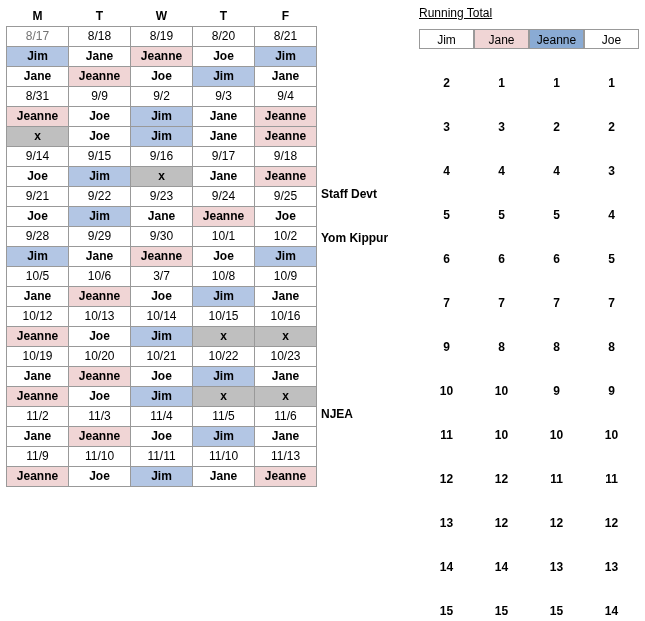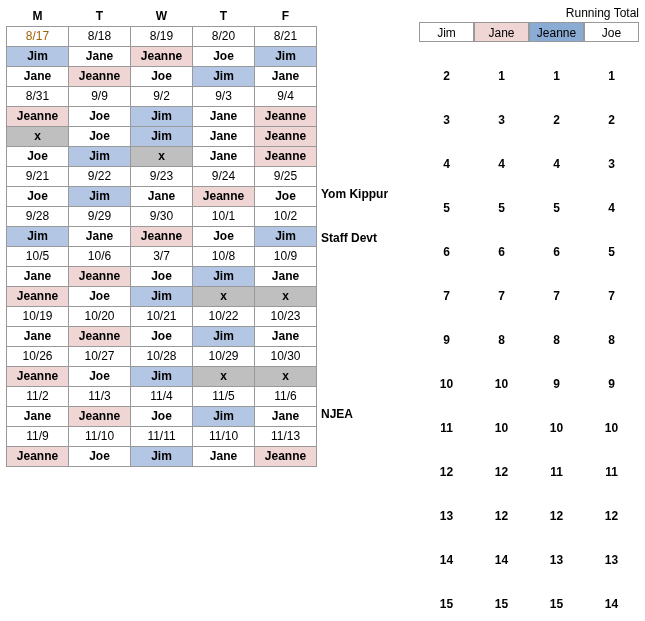--- a/index.html
+++ b/index.html
@@ -32,31 +32,32 @@
     font-weight: bold;
   }
   .sched .hdr td {
     border: none;
     font-weight: bold;
   }
   .sched .dates td {
     font-weight: normal;
   }
   .date-blue {
-    color: #a16207;
+    color: #737373;
   }
   .c-jim    { background: #b3c6e4; }
   .c-jeanne { background: #f0d5d5; }
   .c-x      { background: #bfbfbf; }
   .c-none   { background: #ffffff; }
 
   .rt-title {
-    text-align: right;
+    text-align: left;
     font-weight: normal;
-    margin-bottom: 2px;
+    margin-bottom: 9px;
+    text-decoration: underline;
   }
   .rt-head {
     display: flex;
   }
   .rt-head div {
     width: 55px;
     text-align: center;
     border: 1px solid #999;
     height: 20px;
     line-height: 20px;
@@ -145,20 +146,27 @@
             <td class="c-none">Jane</td>
             <td class="c-jeanne">Jeanne</td>
           </tr>
           <tr>
             <td class="c-x">x</td>
             <td class="c-none">Joe</td>
             <td class="c-jim">Jim</td>
             <td class="c-none">Jane</td>
             <td class="c-jeanne">Jeanne</td>
           </tr>
+          <tr class="dates">
+            <td>9/14</td>
+            <td>9/15</td>
+            <td>9/16</td>
+            <td>9/17</td>
+            <td>9/18</td>
+          </tr>
           <tr>
             <td class="c-none">Joe</td>
             <td class="c-jim">Jim</td>
             <td class="c-x">x</td>
             <td class="c-none">Jane</td>
             <td class="c-jeanne">Jeanne</td>
           </tr>
           <tr class="dates">
             <td>9/21</td>
             <td>9/22</td>
@@ -194,20 +202,27 @@
             <td>10/8</td>
             <td>10/9</td>
           </tr>
           <tr>
             <td class="c-none">Jane</td>
             <td class="c-jeanne">Jeanne</td>
             <td class="c-none">Joe</td>
             <td class="c-jim">Jim</td>
             <td class="c-none">Jane</td>
           </tr>
+          <tr class="dates">
+            <td>10/12</td>
+            <td>10/13</td>
+            <td>10/14</td>
+            <td>10/15</td>
+            <td>10/16</td>
+          </tr>
           <tr>
             <td class="c-jeanne">Jeanne</td>
             <td class="c-none">Joe</td>
             <td class="c-jim">Jim</td>
             <td class="c-x">x</td>
             <td class="c-x">x</td>
           </tr>
           <tr class="dates">
             <td>10/19</td>
             <td>10/20</td>
@@ -215,27 +230,20 @@
             <td>10/22</td>
             <td>10/23</td>
           </tr>
           <tr>
             <td class="c-none">Jane</td>
             <td class="c-jeanne">Jeanne</td>
             <td class="c-none">Joe</td>
             <td class="c-jim">Jim</td>
             <td class="c-none">Jane</td>
           </tr>
-          <tr class="dates">
-            <td>10/26</td>
-            <td>10/27</td>
-            <td>10/28</td>
-            <td>10/29</td>
-            <td>10/30</td>
-          </tr>
           <tr>
             <td class="c-jeanne">Jeanne</td>
             <td class="c-none">Joe</td>
             <td class="c-jim">Jim</td>
             <td class="c-x">x</td>
             <td class="c-x">x</td>
           </tr>
           <tr class="dates">
             <td>11/2</td>
             <td>11/3</td>
@@ -265,22 +273,22 @@
             <td class="c-jeanne">Jeanne</td>
           </tr>
         </tbody>
     </table>
   </div>
 
   <div class="ann-col" id="ann-col">
       <div></div>
       <div></div>
       <div></div>
+      <div>Staff Devt</div>
       <div>Yom Kippur</div>
-      <div>Staff Devt</div>
       <div></div>
       <div></div>
       <div></div>
       <div>NJEA</div>
       <div></div>
       <div></div>
       <div></div>
     </div>
 
   <div class="right">

